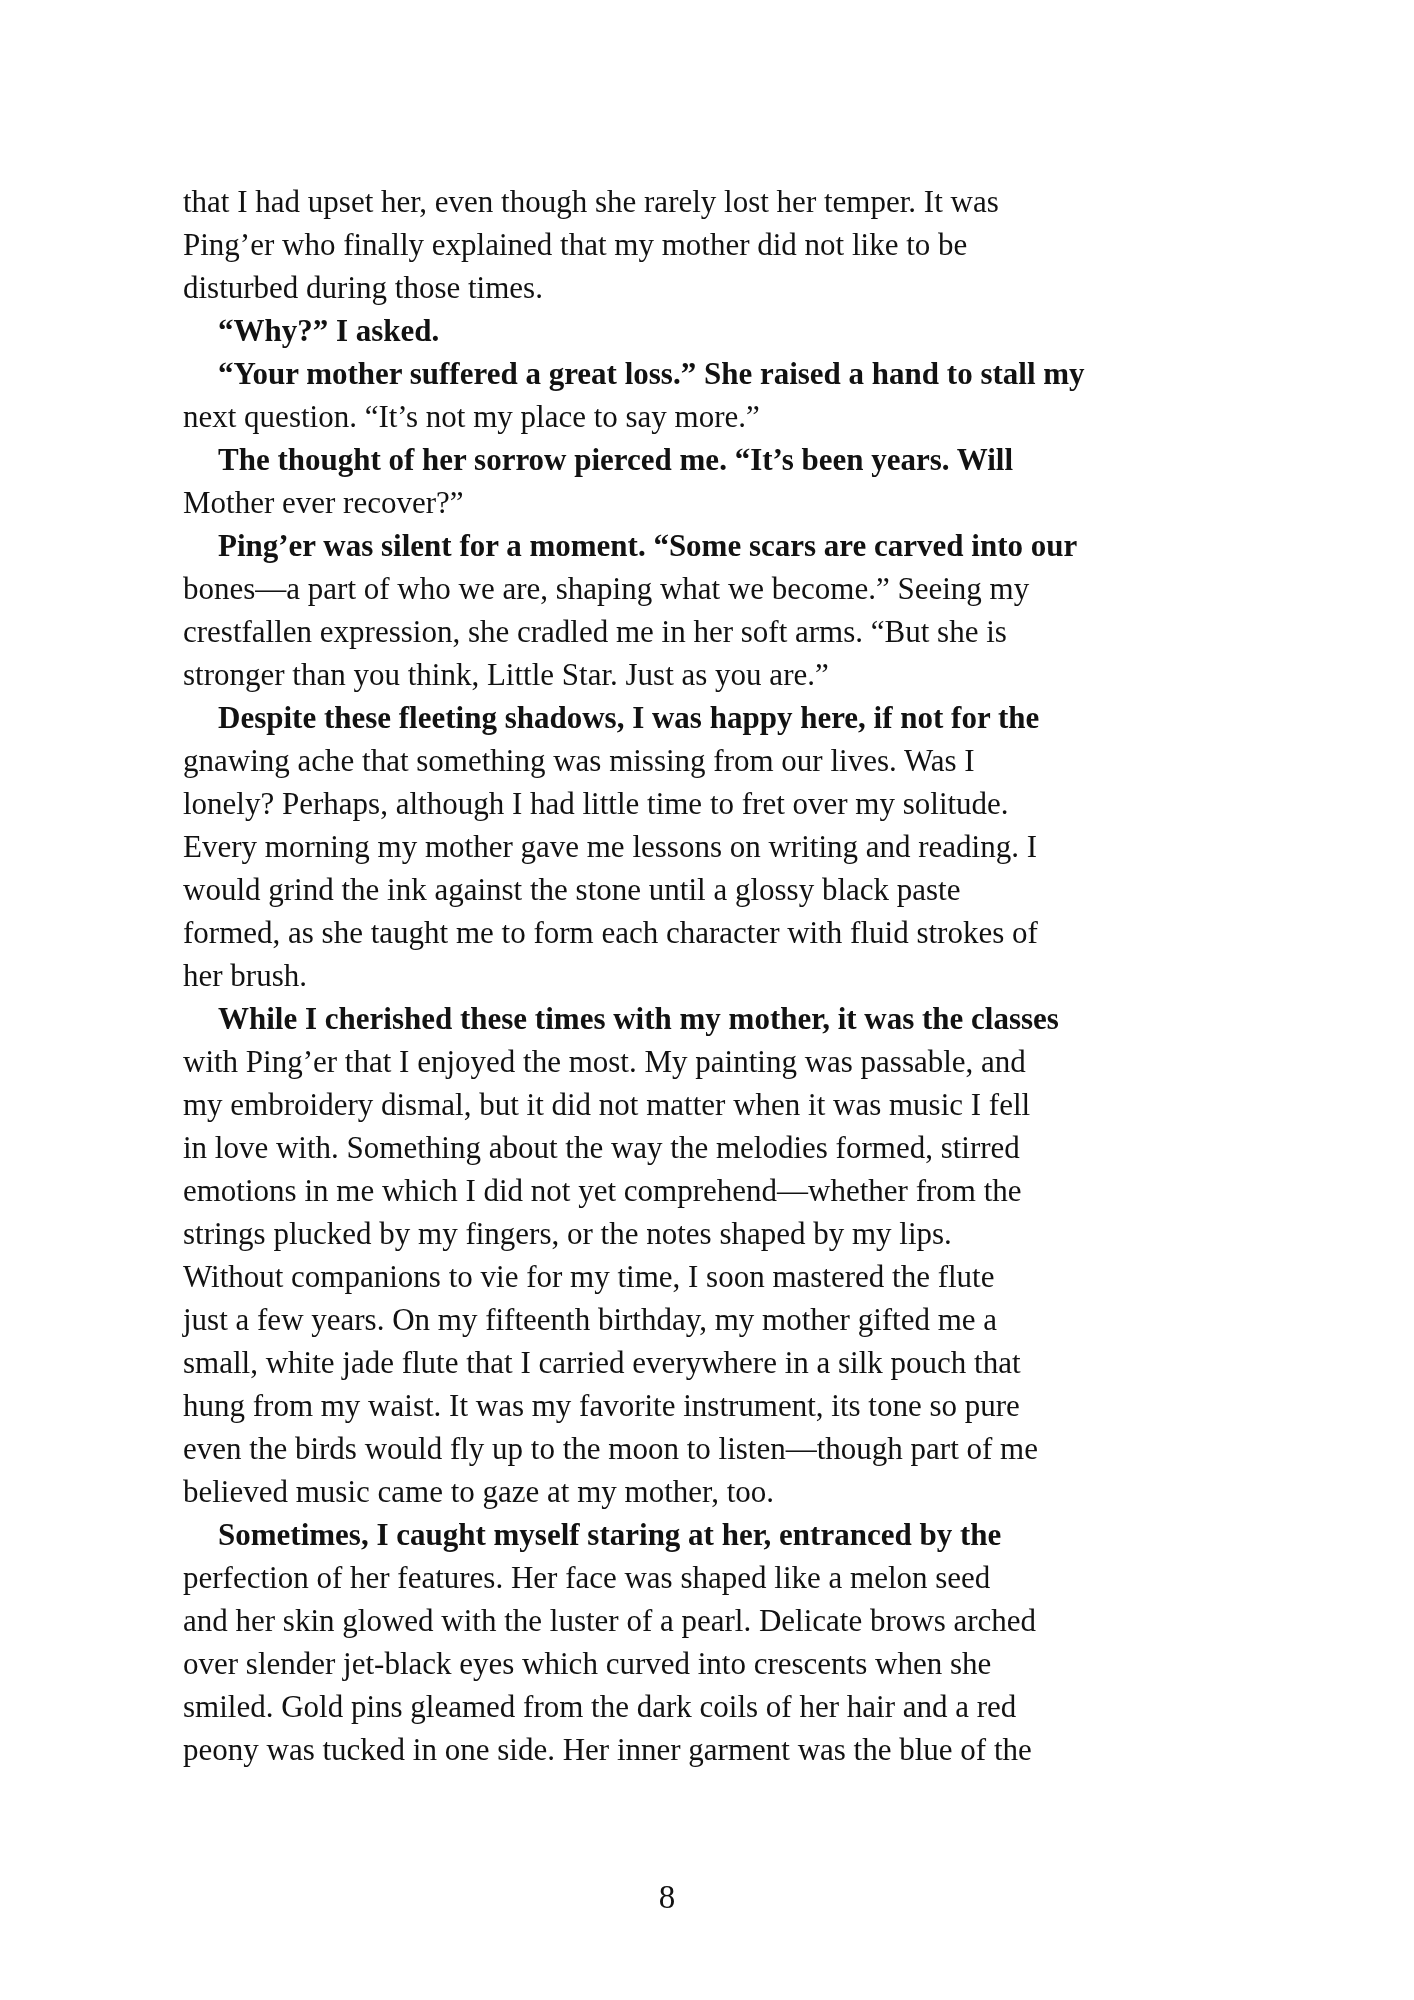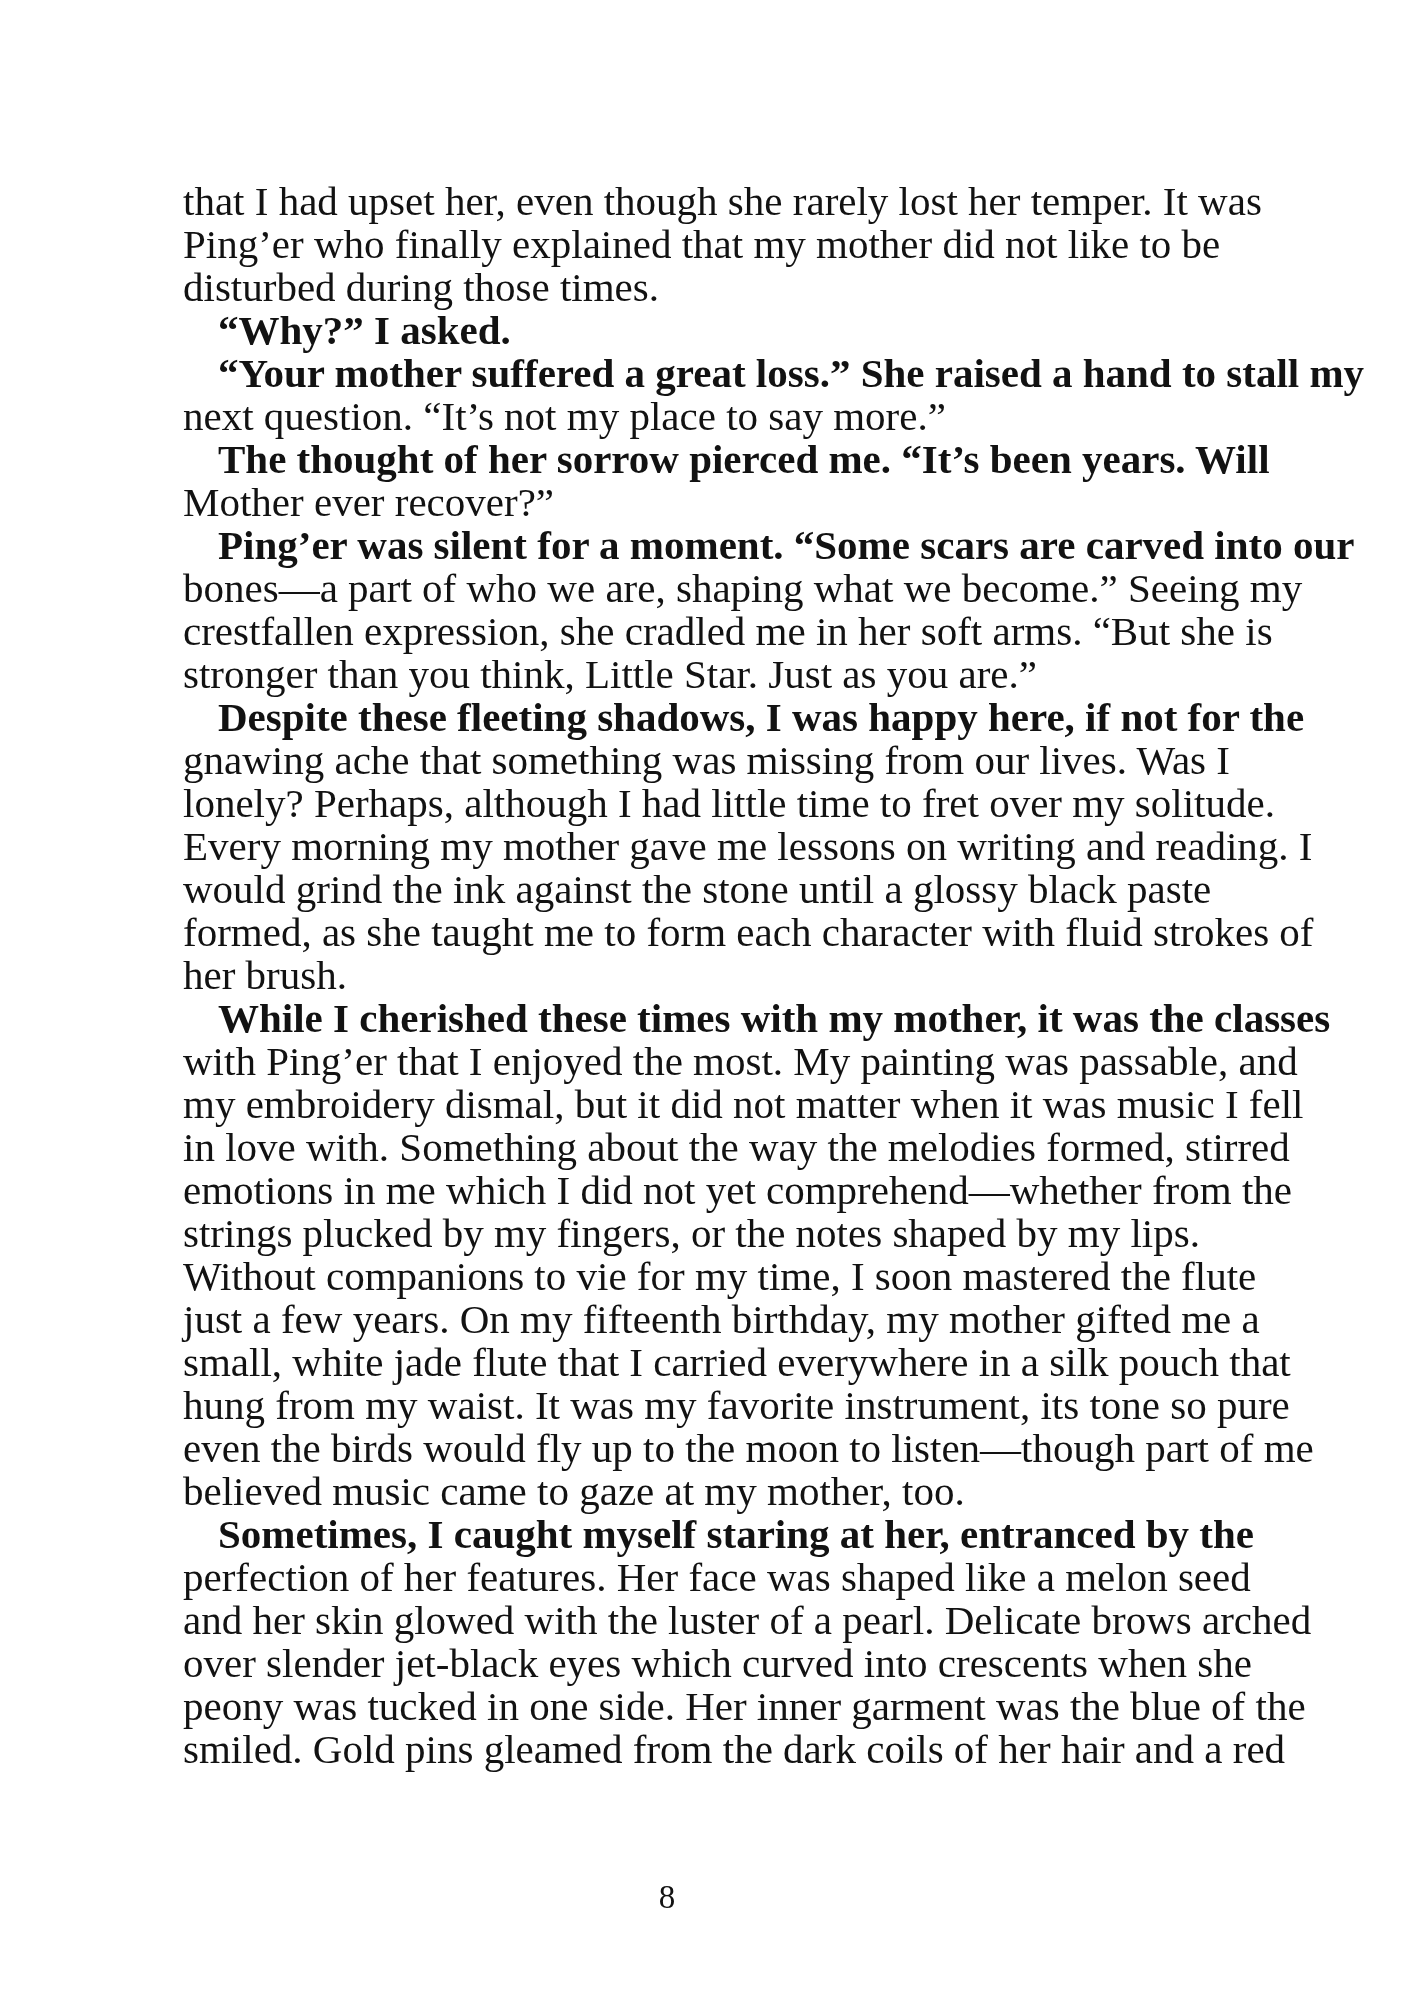--- a/index.html
+++ b/index.html
@@ -20,21 +20,21 @@
     width: 1414px;
     height: 2000px;
     background: #ffffff;
   }
   .text-block {
     position: absolute;
     left: 183px;
     top: 180px;
     width: 1045px;
     font-family: "Liberation Serif", "DejaVu Serif", serif;
-    font-size: 41px;
+    font-size: 31px;
     line-height: 43px;
     color: #121212;
     text-align: left;
   }
   .line {
     height: 43px;
     white-space: nowrap;
   }
   .line.indent {
     padding-left: 35px;
@@ -85,17 +85,17 @@
       <div class="line">Without companions to vie for my time, I soon mastered the flute</div>
       <div class="line">just a few years. On my fifteenth birthday, my mother gifted me a</div>
       <div class="line">small, white jade flute that I carried everywhere in a silk pouch that</div>
       <div class="line">hung from my waist. It was my favorite instrument, its tone so pure</div>
       <div class="line">even the birds would fly up to the moon to listen—though part of me</div>
       <div class="line">believed music came to gaze at my mother, too.</div>
       <div class="line indent">Sometimes, I caught myself staring at her, entranced by the</div>
       <div class="line">perfection of her features. Her face was shaped like a melon seed</div>
       <div class="line">and her skin glowed with the luster of a pearl. Delicate brows arched</div>
       <div class="line">over slender jet-black eyes which curved into crescents when she</div>
+      <div class="line">smiled. Gold pins gleamed from the dark coils of her hair and a red</div>
       <div class="line">peony was tucked in one side. Her inner garment was the blue of the</div>
-      <div class="line">smiled. Gold pins gleamed from the dark coils of her hair and a red</div>
     </div>
   <div class="page-number">8</div>
 </div>
 
 </body></html>

